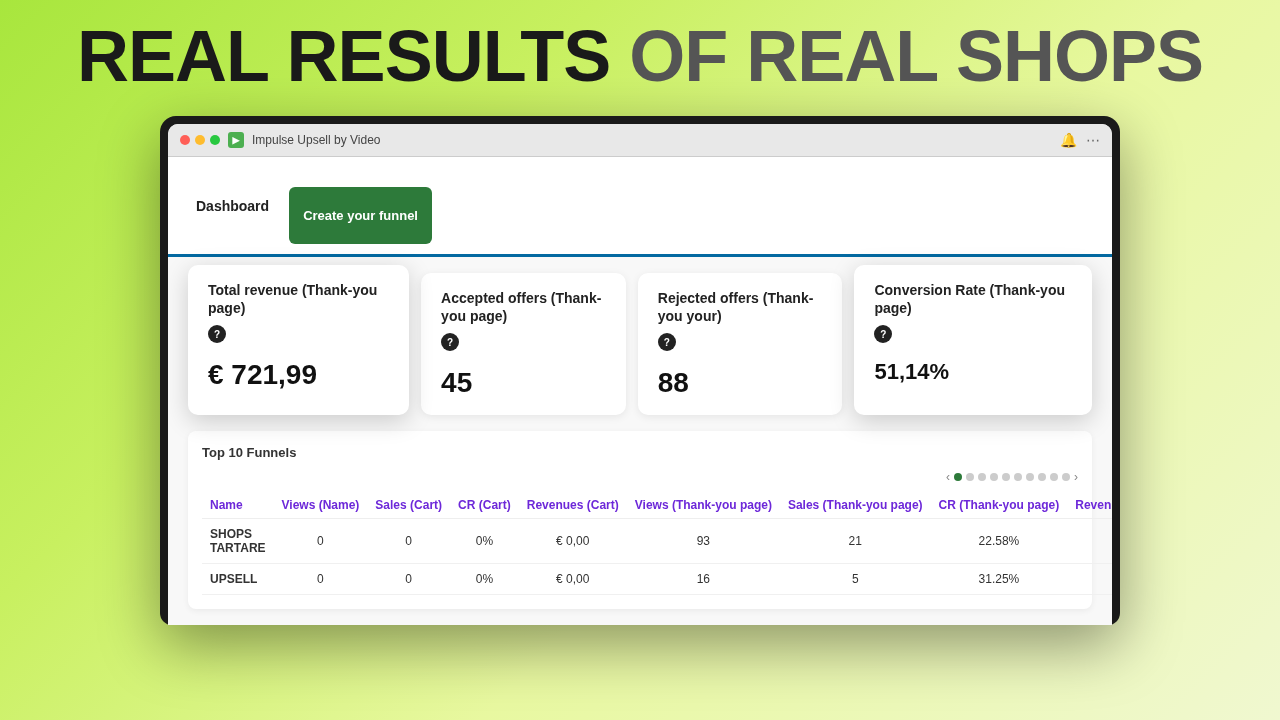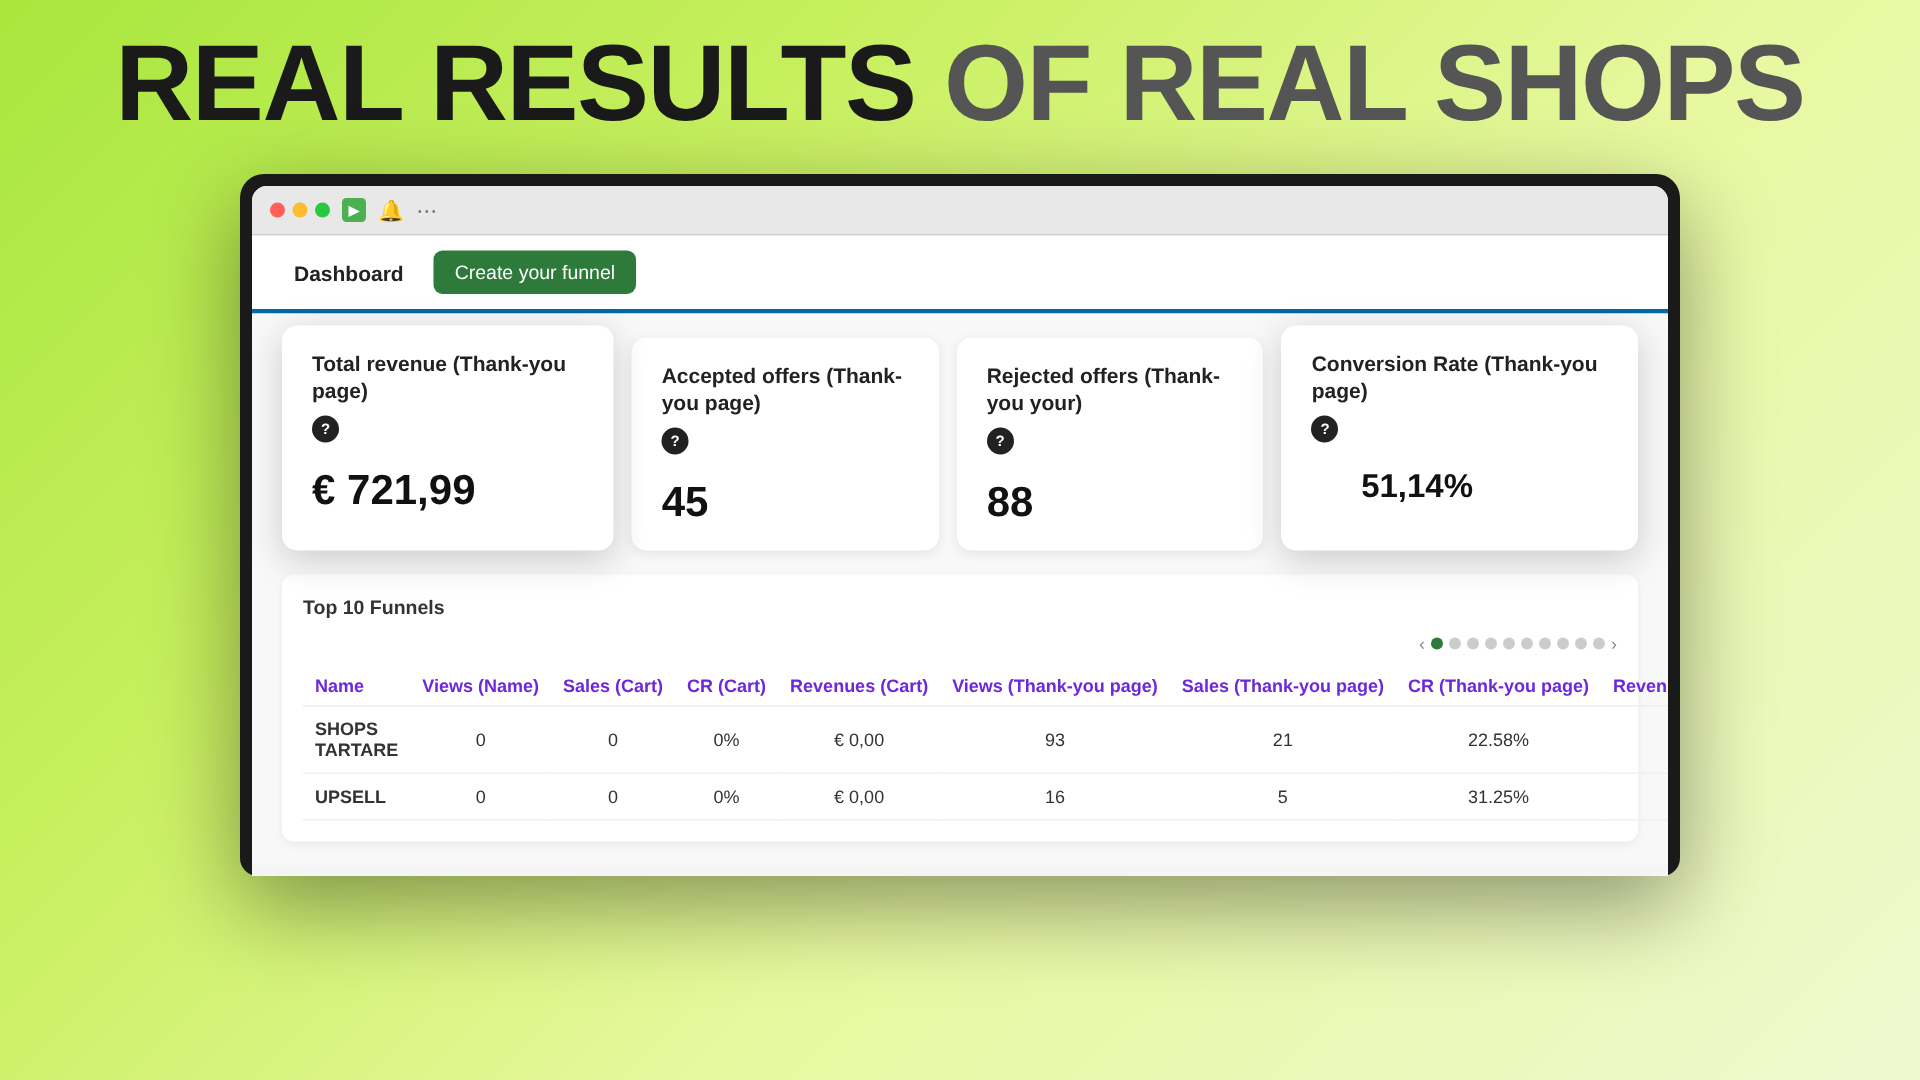--- a/index.html
+++ b/index.html
@@ -117,24 +117,25 @@
     .nav-link.active {
       color: #222;
       font-weight: 600;
     }
 
     .btn-create-funnel {
       background: #2d7a3a;
       color: white;
       border: none;
       border-radius: 6px;
-      padding: 7px 14px;
+      padding: 21px 14px;
       font-size: 13px;
-      font-weight: 400;
-      cursor: pointer;
+      font-weight: 700;
+      cursor: pointer;
+      margin-top: 20px;
     }
 
     
     .main-content {
       background: #f8f8f8;
       padding: 16px 20px;
       position: relative;
     }
 
     
@@ -181,21 +182,20 @@
     }
 
     .stat-value {
       font-size: 28px;
       font-weight: 700;
       color: #111;
     }
 
     .stat-value.large {
       font-size: 22px;
-      margin-left: 33px;
     }
 
     
     .table-section {
       background: white;
       border-radius: 8px;
       padding: 14px;
       box-shadow: 0 2px 6px rgba(0,0,0,0.06);
     }
 
@@ -278,20 +278,21 @@
 
     <div class="browser-chrome">
       <div class="browser-dots">
         <div class="dot dot-red"></div>
         <div class="dot dot-yellow"></div>
         <div class="dot dot-green"></div>
       </div>
       <div class="app-icon">
         <span>▶</span>
       </div>
+      <span class="app-title">Impulse Upsell by Video</span>
       <div class="browser-actions">
         <span class="bell-icon">🔔</span>
         <span class="more-icon">⋯</span>
       </div>
     </div>
 
     <div class="nav-bar">
       <a class="nav-link active">Dashboard</a>
       <button class="btn-create-funnel">Create your funnel</button>
     </div>

